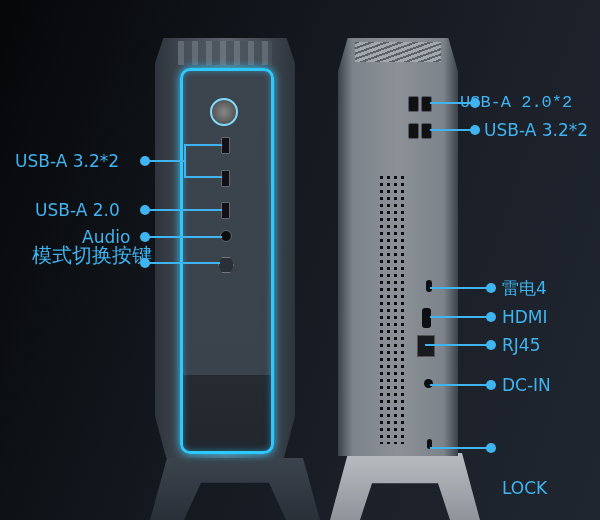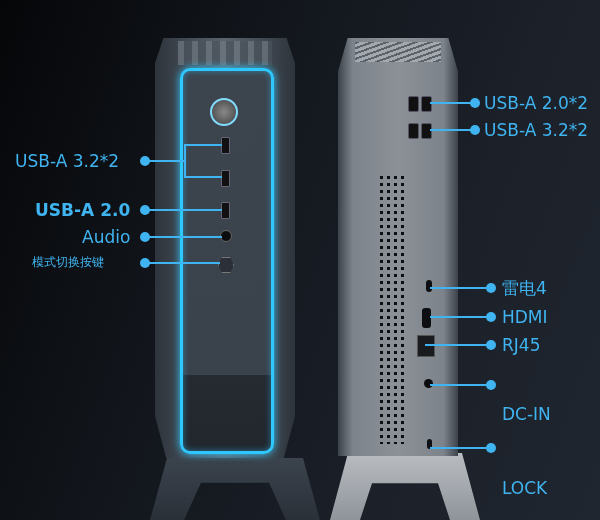--- a/index.html
+++ b/index.html
@@ -37,29 +37,29 @@
   <div class="abs" style="left:68px;top:219px;width:14px;height:14px;background:#2b3038;border:1px solid #777;clip-path:polygon(25% 0,75% 0,100% 50%,75% 100%,25% 100%,0 50%);"></div>
 </div>
 
 <span class="label" style="left:15px;top:151px;">USB-A 3.2*2</span>
 <div class="dot" style="left:140px;top:156px;"></div>
 <div class="line" style="left:148px;top:160px;width:36px;"></div>
 <div class="vline" style="left:184px;top:144px;height:33px;"></div>
 <div class="line" style="left:184px;top:144px;width:38px;"></div>
 <div class="line" style="left:184px;top:176px;width:38px;"></div>
 
-<span class="label" style="left:35px;top:200px;font-weight:bold;">USB-A 2.0</span>
+<span class="label" style="left:35px;top:200px;">USB-A 2.0</span>
 <div class="dot" style="left:140px;top:205px;"></div>
 <div class="line" style="left:148px;top:209px;width:74px;"></div>
 
 <span class="label" style="left:82px;top:227px;">Audio</span>
 <div class="dot" style="left:140px;top:232px;"></div>
 <div class="line" style="left:148px;top:236px;width:74px;"></div>
 
-<span class="label" style="left:32px;top:252px;font-size:12px;">模式切换按键</span>
+<span class="label" style="left:32px;top:245px;font-size:20px;">模式切换按键</span>
 <div class="dot" style="left:140px;top:258px;"></div>
 <div class="line" style="left:148px;top:262px;width:72px;"></div>
 
 <div class="abs" style="left:330px;top:38px;width:150px;height:482px;">
   <div class="abs" style="left:0;top:415px;width:150px;height:67px;background:linear-gradient(180deg,#b9bdc2,#8f949a);clip-path:polygon(12% 0,88% 0,100% 100%,80% 100%,72% 45%,28% 45%,20% 100%,0 100%);"></div>
   <div class="abs" style="left:8px;top:0;width:120px;height:418px;background:linear-gradient(90deg,#3b424a 0%,#7d838a 12%,#8c9198 50%,#7d838a 88%,#3b424a 100%);clip-path:polygon(8% 0,92% 0,100% 8%,100% 100%,0 100%,0 8%);"></div>
   <div class="abs" style="left:25px;top:4px;width:86px;height:20px;background:repeating-linear-gradient(160deg,#5b6269 0 2px,#a3a8ae 2px 5px);"></div>
 
   <div class="abs" style="left:48px;top:136px;width:30px;height:270px;background:radial-gradient(circle,#0d0e10 35%,transparent 40%) 0 0/7px 7px;"></div>
 
@@ -69,37 +69,37 @@
   <div class="usb-h" style="left:91px;top:85px;"></div>
   <div class="port-sm" style="left:96px;top:242px;width:6px;height:12px;"></div>
   <div class="port-sm" style="left:92px;top:270px;width:9px;height:20px;"></div>
   <div class="abs" style="left:87px;top:297px;width:16px;height:20px;background:#1a1b1e;border:1px solid #555;"></div>
   <div class="abs" style="left:94px;top:341px;width:9px;height:9px;border-radius:50%;background:#0b0c0e;"></div>
   <div class="port-sm" style="left:97px;top:401px;width:5px;height:10px;"></div>
 </div>
 
 <div class="line" style="left:430px;top:102px;width:42px;"></div>
 <div class="dot" style="left:470px;top:98px;"></div>
-<span class="label" style="left:484px;top:93px;">USB-A 2.0*2</span>
+<span class="label" style="left:460px;top:93px;font-family:Liberation Mono, monospace;">USB-A 2.0*2</span>
 
 <div class="line" style="left:430px;top:129px;width:42px;"></div>
 <div class="dot" style="left:470px;top:125px;"></div>
 <span class="label" style="left:484px;top:120px;">USB-A 3.2*2</span>
 
 <div class="line" style="left:430px;top:287px;width:60px;"></div>
 <div class="dot" style="left:486px;top:283px;"></div>
 <span class="label" style="left:502px;top:278px;">雷电4</span>
 
 <div class="line" style="left:430px;top:316px;width:60px;"></div>
 <div class="dot" style="left:486px;top:312px;"></div>
 <span class="label" style="left:502px;top:307px;">HDMI</span>
 
 <div class="line" style="left:425px;top:344px;width:65px;"></div>
 <div class="dot" style="left:486px;top:340px;"></div>
 <span class="label" style="left:502px;top:335px;">RJ45</span>
 
 <div class="line" style="left:430px;top:384px;width:60px;"></div>
 <div class="dot" style="left:486px;top:380px;"></div>
-<span class="label" style="left:502px;top:375px;margin-top:29px;">DC-IN</span>
+<span class="label" style="left:502px;top:375px;">DC-IN</span>
 
 <div class="line" style="left:430px;top:447px;width:60px;"></div>
 <div class="dot" style="left:486px;top:443px;"></div>
 <span class="label" style="left:502px;top:438px;margin-top:40px;">LOCK</span>
 
 </body></html>

